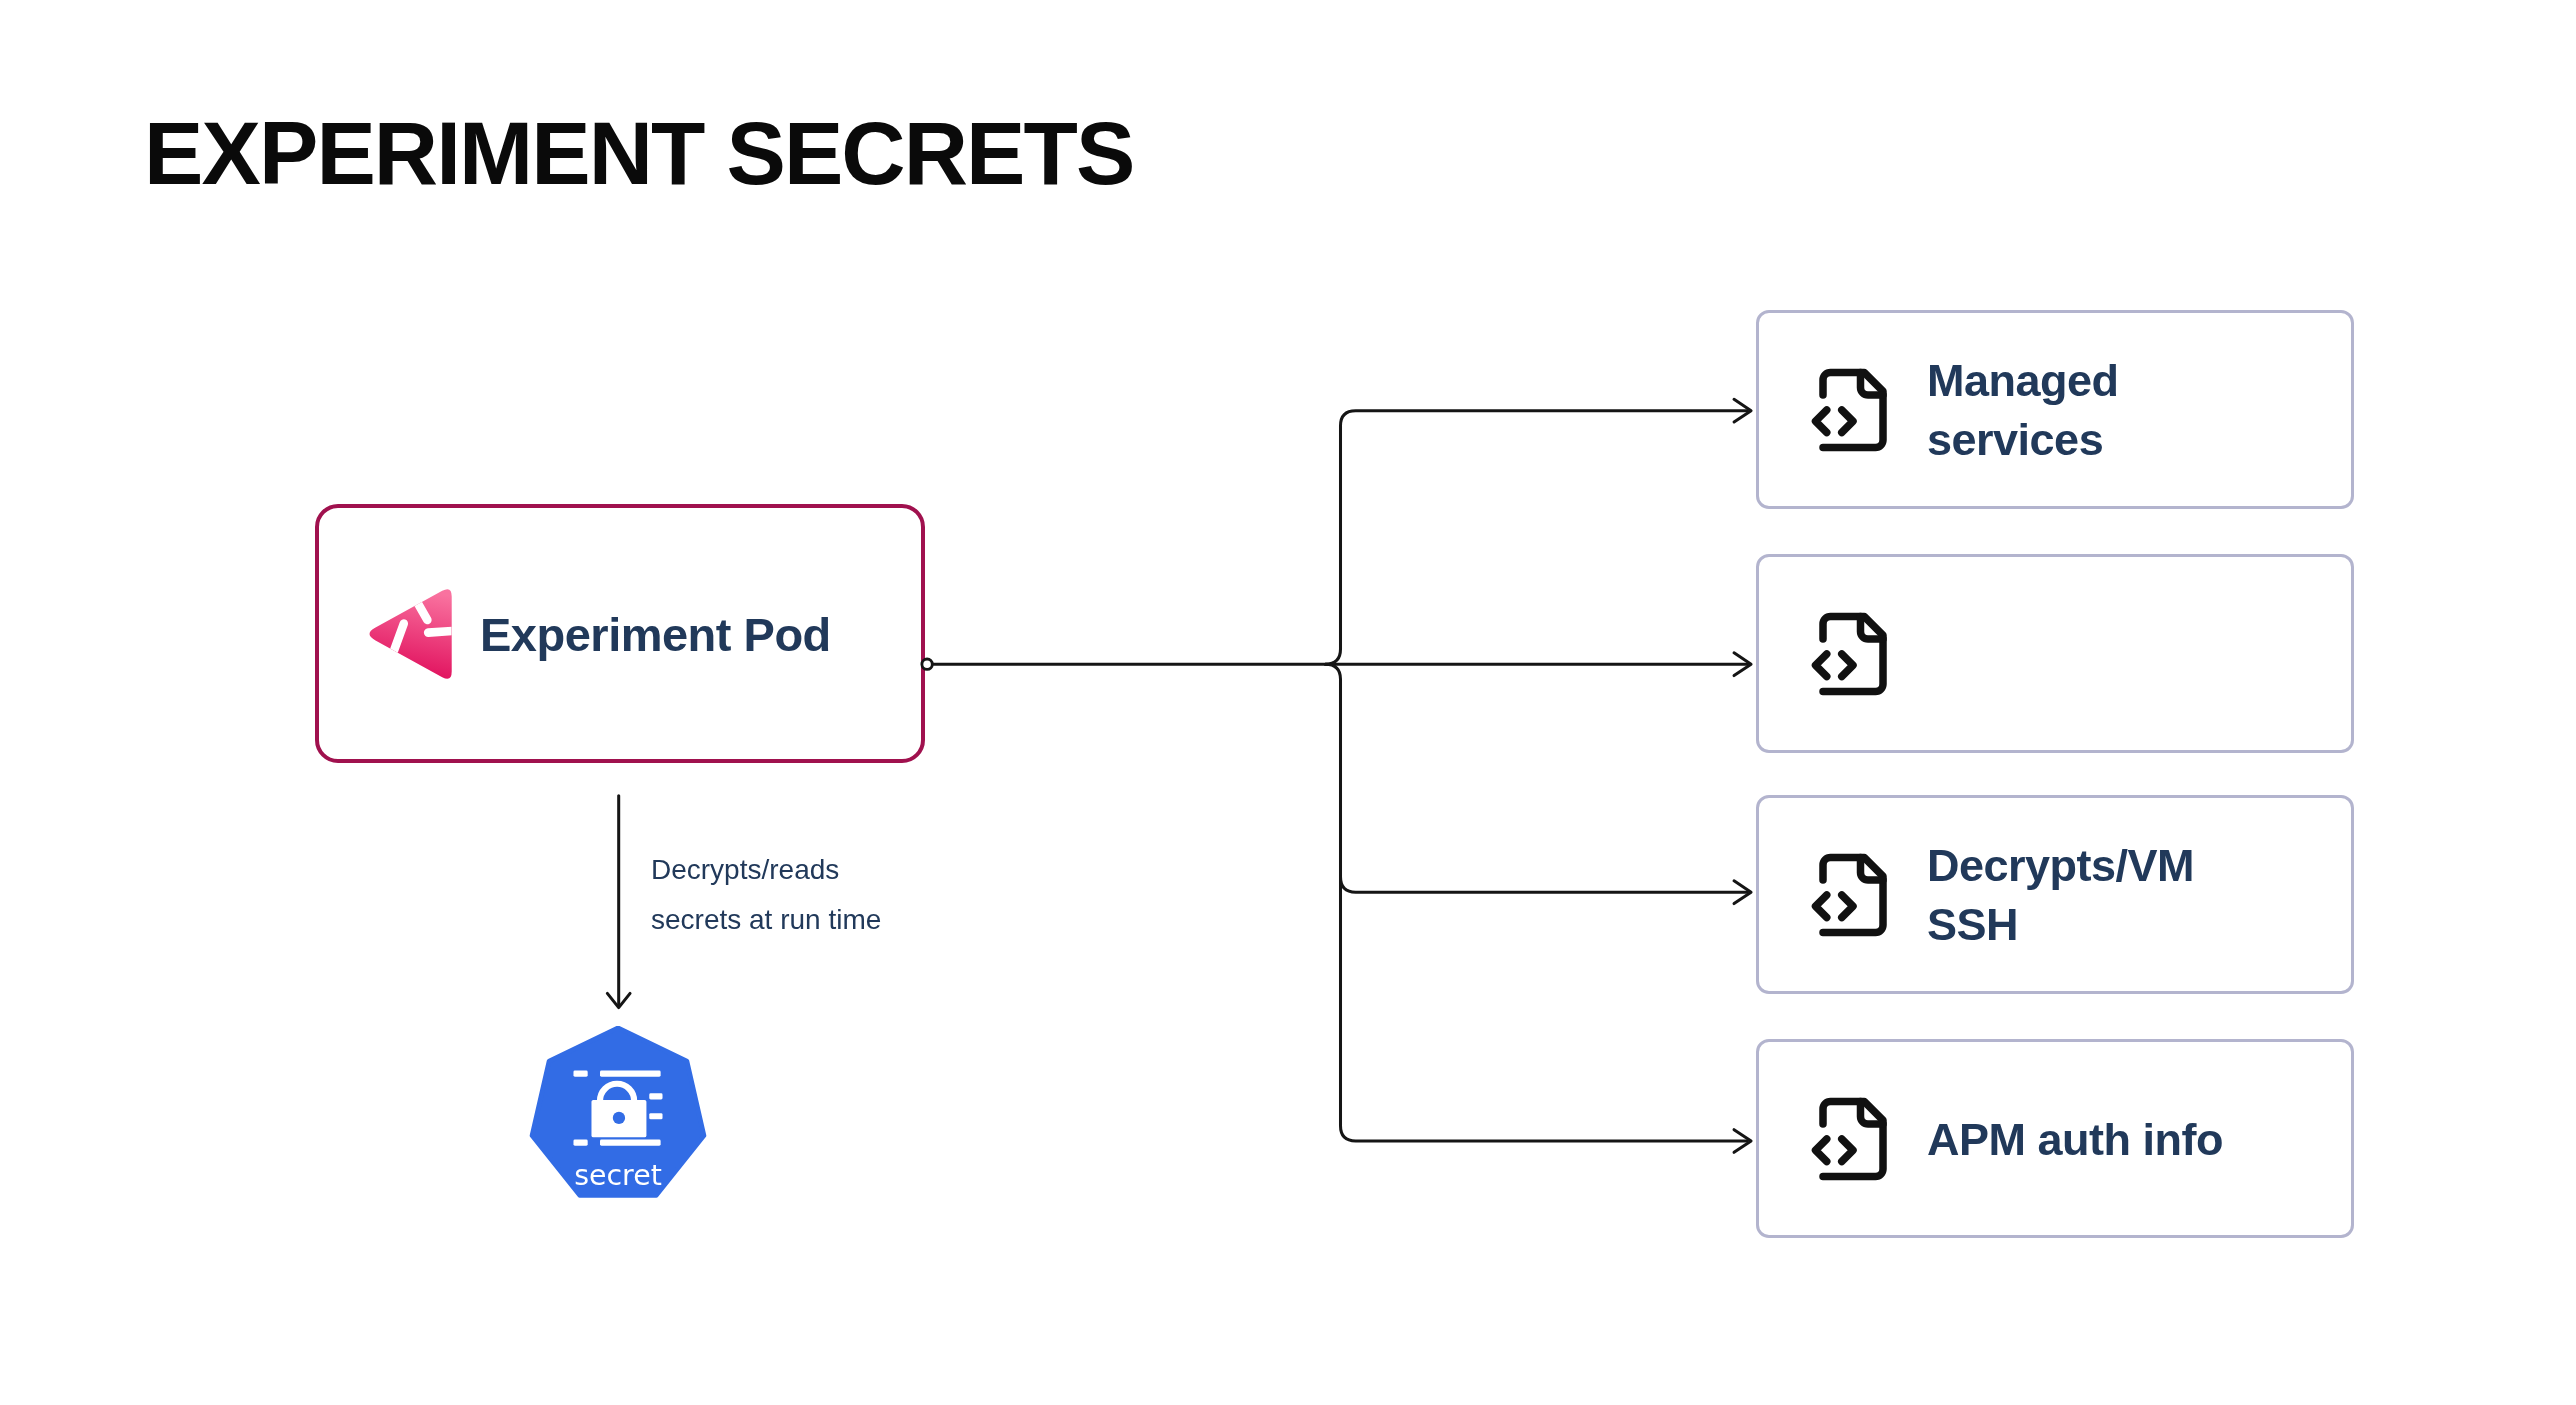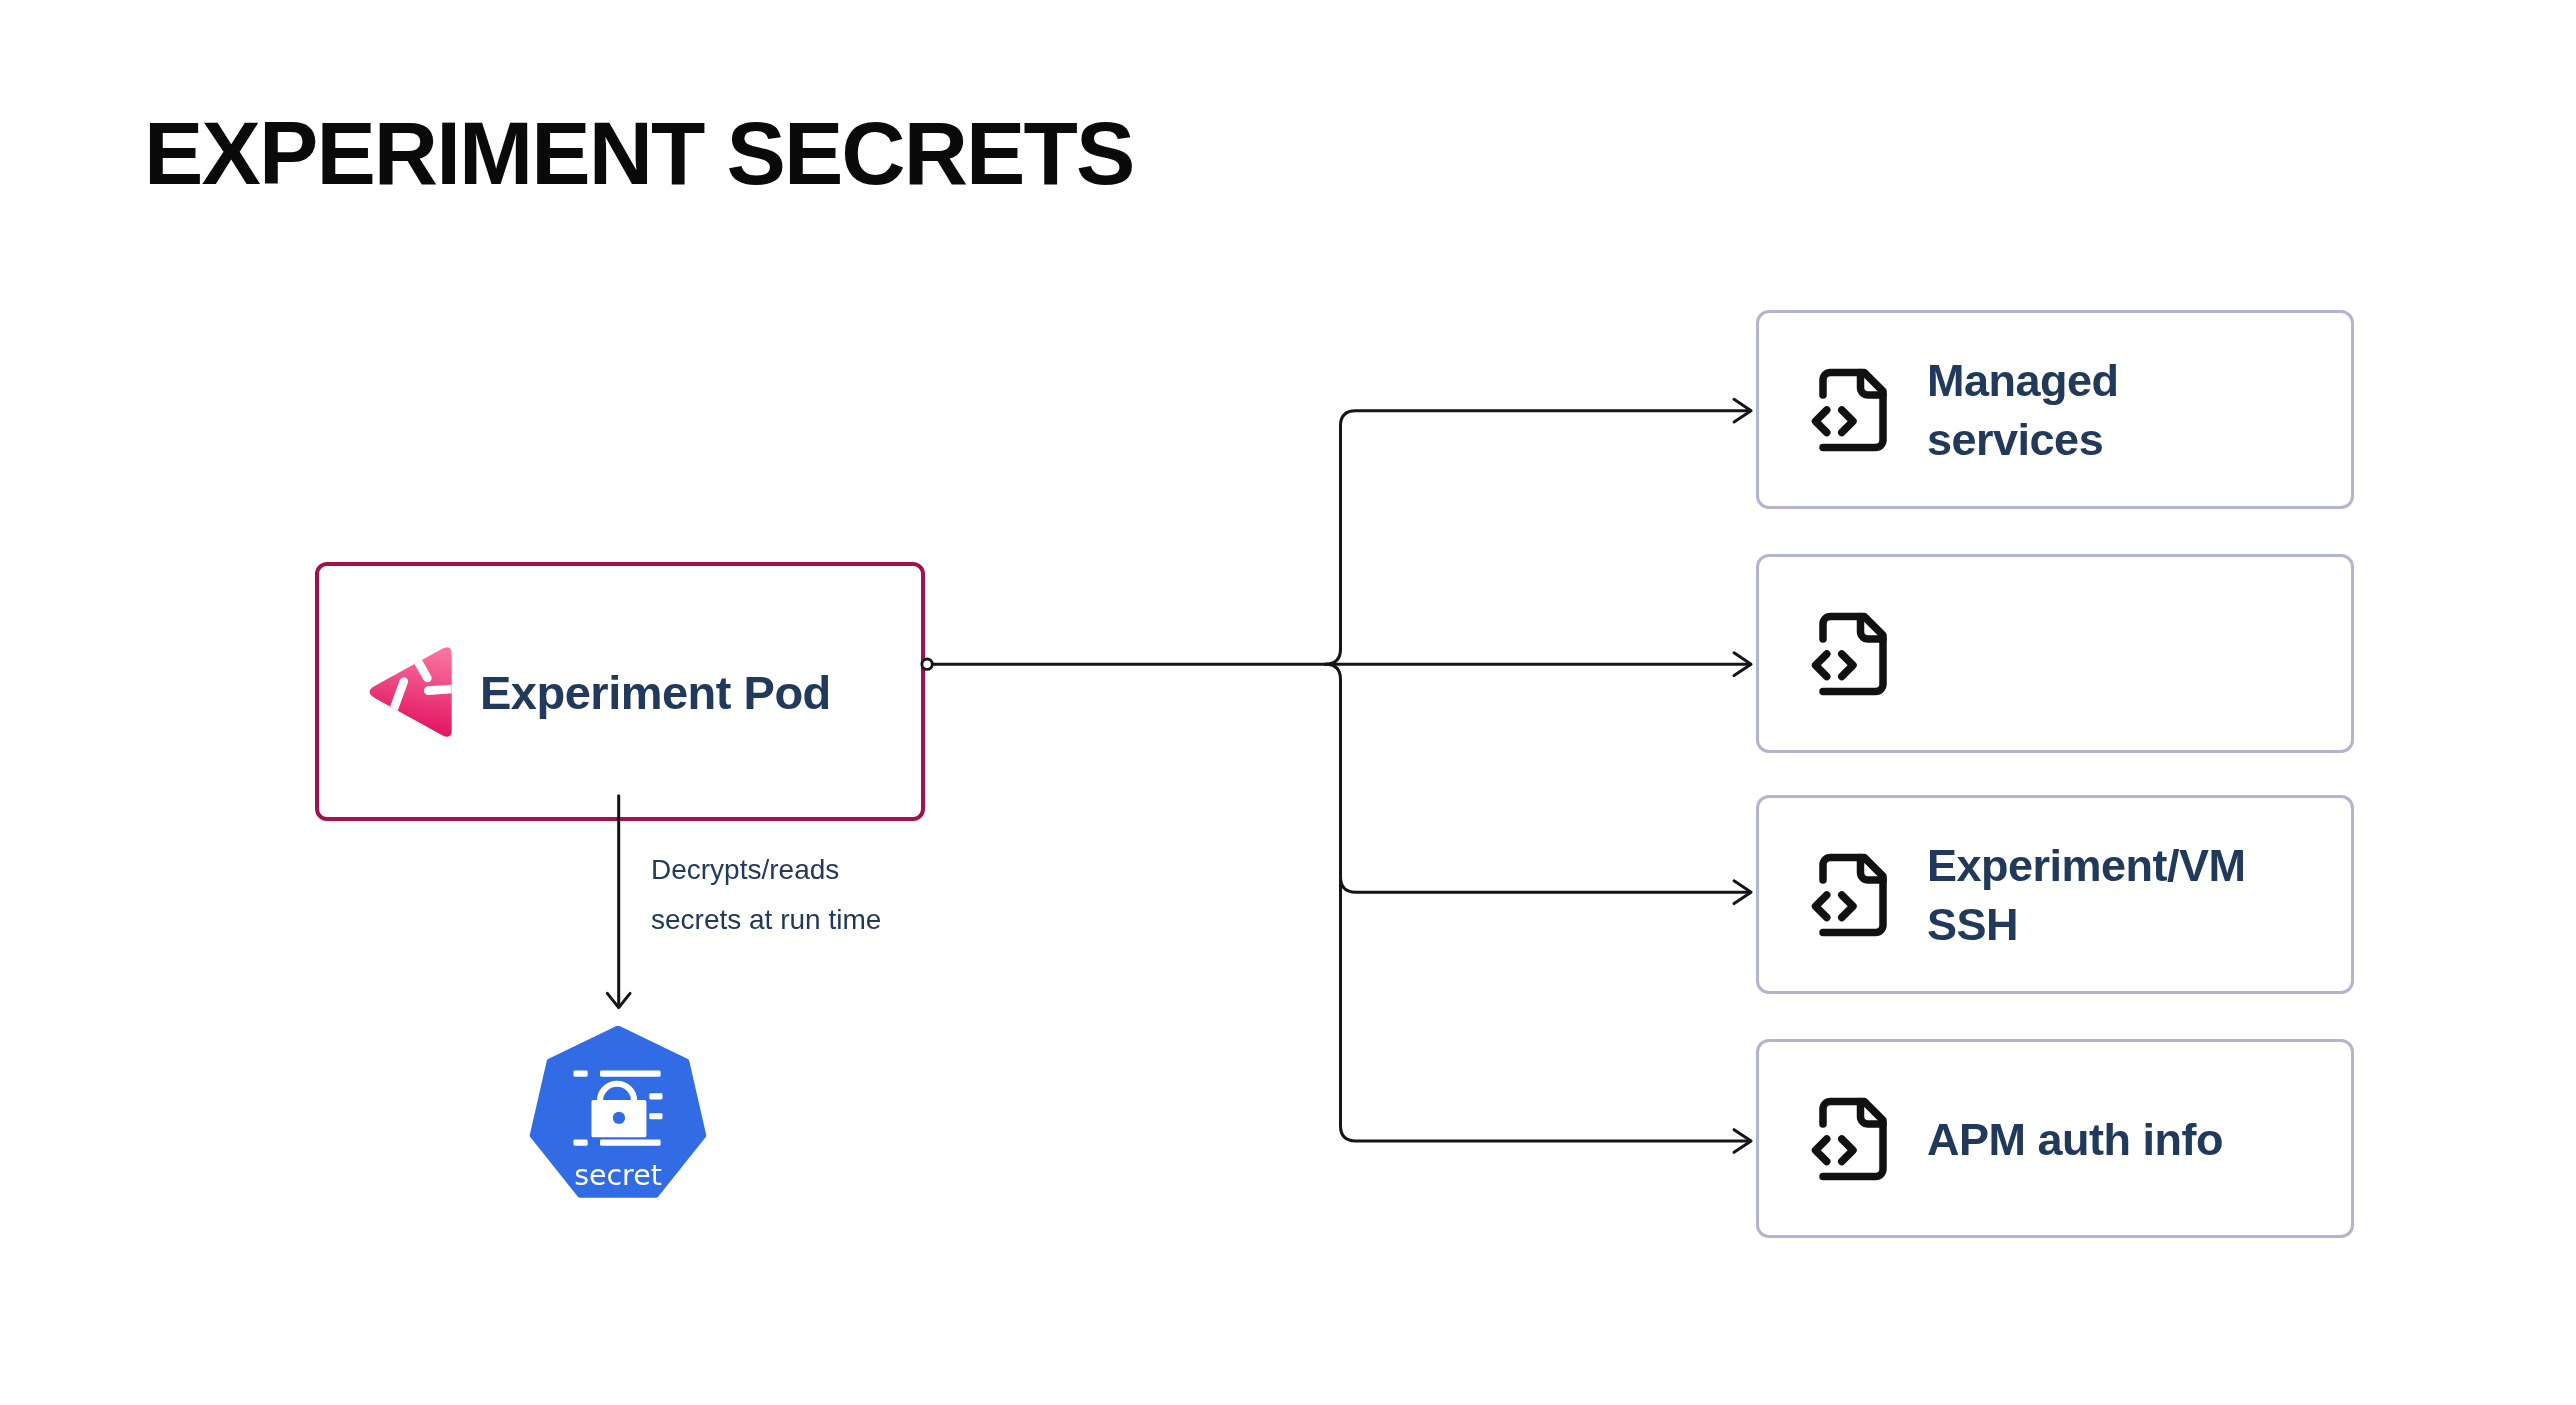--- a/index.html
+++ b/index.html
@@ -10,22 +10,22 @@
     font-family:"Liberation Sans", sans-serif;
     overflow:hidden;
   }
   .page-title{
     position:absolute;left:144px;top:109px;
     font-size:89px;line-height:89px;font-weight:700;
     letter-spacing:-1.9px;color:#0a0a0a;white-space:nowrap;
   }
   
   .pod-box{
-    position:absolute;left:315px;top:562px;width:610px;height:259px;
-    background:#ffffff;border:4.7px solid #A0114E;border-radius:12px;
+    position:absolute;left:315px;top:504px;width:610px;height:259px;
+    background:#ffffff;border:4.7px solid #A0114E;border-radius:23px;
     box-sizing:border-box;
   }
   .pod-logo{
     position:absolute;left:42px;top:50%;transform:translateY(-50%);
   }
   .pod-label{
     position:absolute;left:161px;top:50%;transform:translateY(-50%);
     font-size:47px;font-weight:700;color:#21395A;letter-spacing:-0.5px;
     white-space:nowrap;
   }
@@ -120,21 +120,21 @@
     </svg>
   </div>
 
   <div class="target-box" style="top:795px">
     <svg class="target-icon" width="90" height="90" viewBox="0 0 24 24" fill="none" stroke="#111111" stroke-width="2" stroke-linecap="round" stroke-linejoin="round">
       <path d="M4 22h14a2 2 0 0 0 2-2V7l-5-5H6a2 2 0 0 0-2 2v4"></path>
       <path d="M14 2v4a2 2 0 0 0 2 2h4"></path>
       <path d="m5 12-3 3 3 3"></path>
       <path d="m9 18 3-3-3-3"></path>
     </svg>
-    <div class="target-label">Experiment/VM
+    <div class="target-label">Decrypts/VM
 SSH</div>
   </div>
 
   <div class="target-box" style="top:1039px">
     <svg class="target-icon" width="90" height="90" viewBox="0 0 24 24" fill="none" stroke="#111111" stroke-width="2" stroke-linecap="round" stroke-linejoin="round">
       <path d="M4 22h14a2 2 0 0 0 2-2V7l-5-5H6a2 2 0 0 0-2 2v4"></path>
       <path d="M14 2v4a2 2 0 0 0 2 2h4"></path>
       <path d="m5 12-3 3 3 3"></path>
       <path d="m9 18 3-3-3-3"></path>
     </svg>

